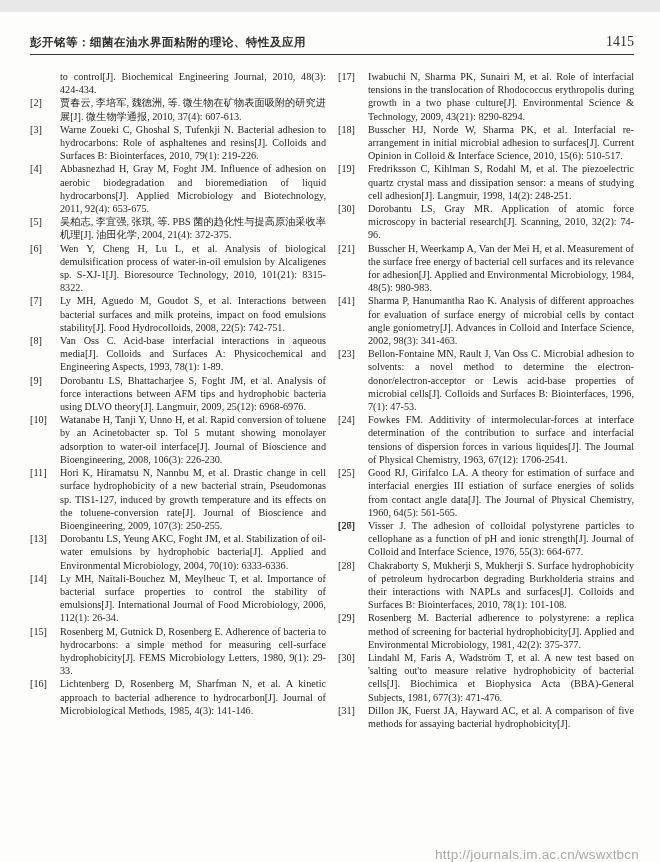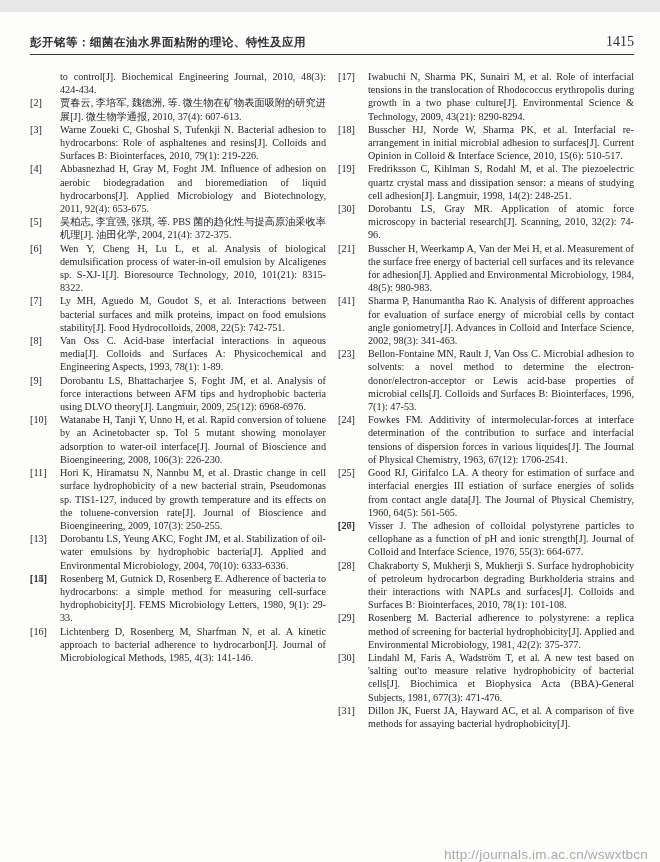--- a/index.html
+++ b/index.html
@@ -61,21 +61,21 @@
     top: 0;
     white-space: nowrap;
   }
   .ref-text {
     display: block;
     text-align: justify;
   }
   
   .footer-url {
     position: absolute;
-    right: 12px;
+    right: 21px;
     bottom: 12px;
     font-family: "Liberation Sans", "DejaVu Sans", sans-serif;
     font-size: 13.5px;
     color: #a9a9a9;
     letter-spacing: 0.2px;
   }
 </style>
 </head>
 <body>
 
@@ -146,20 +146,21 @@
         </div>
 
 
         <div class="ref-item">
           <span class="ref-label">[13]</span>
           <span class="ref-text">Dorobantu LS, Yeung AKC, Foght JM, et al. Stabilization of oil-water emulsions by hydrophobic bacteria[J]. Applied and Environmental Microbiology, 2004, 70(10): 6333-6336.</span>
         </div>
 
         <div class="ref-item">
           <span class="ref-label">[14]</span>
+          <span class="ref-text">Ly MH, Naïtali-Bouchez M, Meylheuc T, et al. Importance of bacterial surface properties to control the stability of emulsions[J]. International Journal of Food Microbiology, 2006, 112(1): 26-34.</span>
         </div>
 
         <div class="ref-item">
           <span class="ref-label">[15]</span>
           <span class="ref-text">Rosenberg M, Gutnick D, Rosenberg E. Adherence of bacteria to hydrocarbons: a simple method for measuring cell-surface hydrophobicity[J]. FEMS Microbiology Letters, 1980, 9(1): 29-33.</span>
         </div>
 
         <div class="ref-item">
           <span class="ref-label">[16]</span>
           <span class="ref-text">Lichtenberg D, Rosenberg M, Sharfman N, et al. A kinetic approach to bacterial adherence to hydrocarbon[J]. Journal of Microbiological Methods, 1985, 4(3): 141-146.</span>

